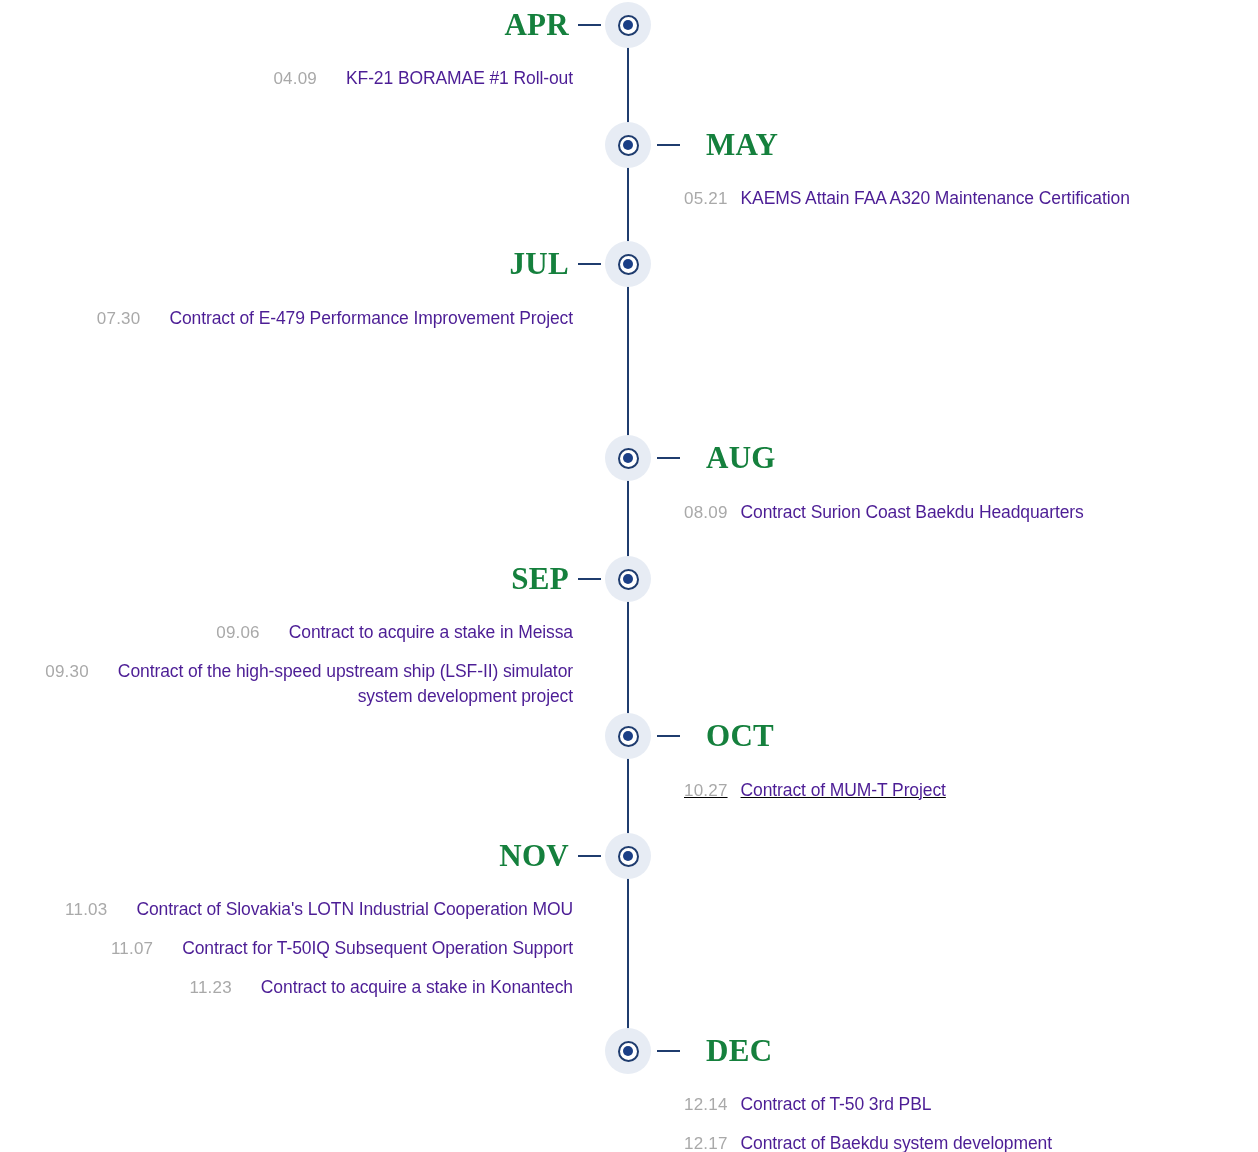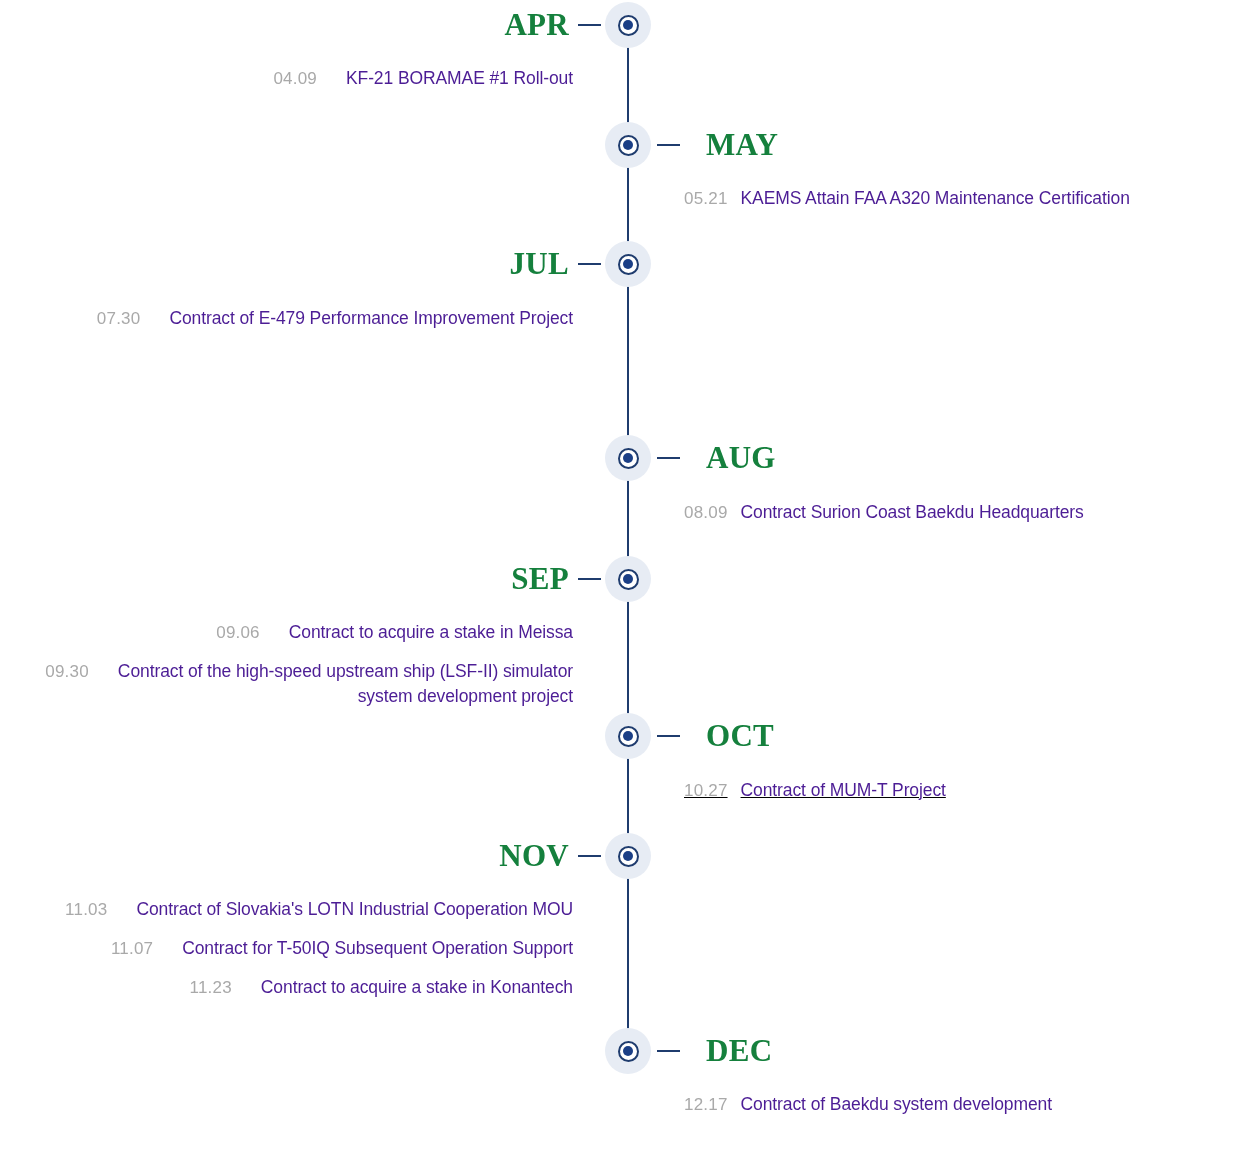--- a/index.html
+++ b/index.html
@@ -195,16 +195,17 @@
         <div class="event-row"><span class="event-date">11.23</span><span class="event-text">Contract to acquire a stake in Konantech</span></div>
       </div>
       <div class="stub right" style="top: 1050px;"></div>
       <div class="node" style="top: 1028px;">
         <div class="node-ring">
           <div class="node-dot"></div>
         </div>
       </div>
       <div class="month-label right" style="top: 1035px;">DEC</div>
       <div class="events right" style="top: 1092px;">
+        <div class="event-row"><span class="event-date">12.14</span><span class="event-text">Contract of T-50 3rd PBL</span></div>
         <div class="event-row"><span class="event-date">12.17</span><span class="event-text">Contract of Baekdu system development</span></div>
       </div>
     </div>
 </div>
 
 </body></html>

